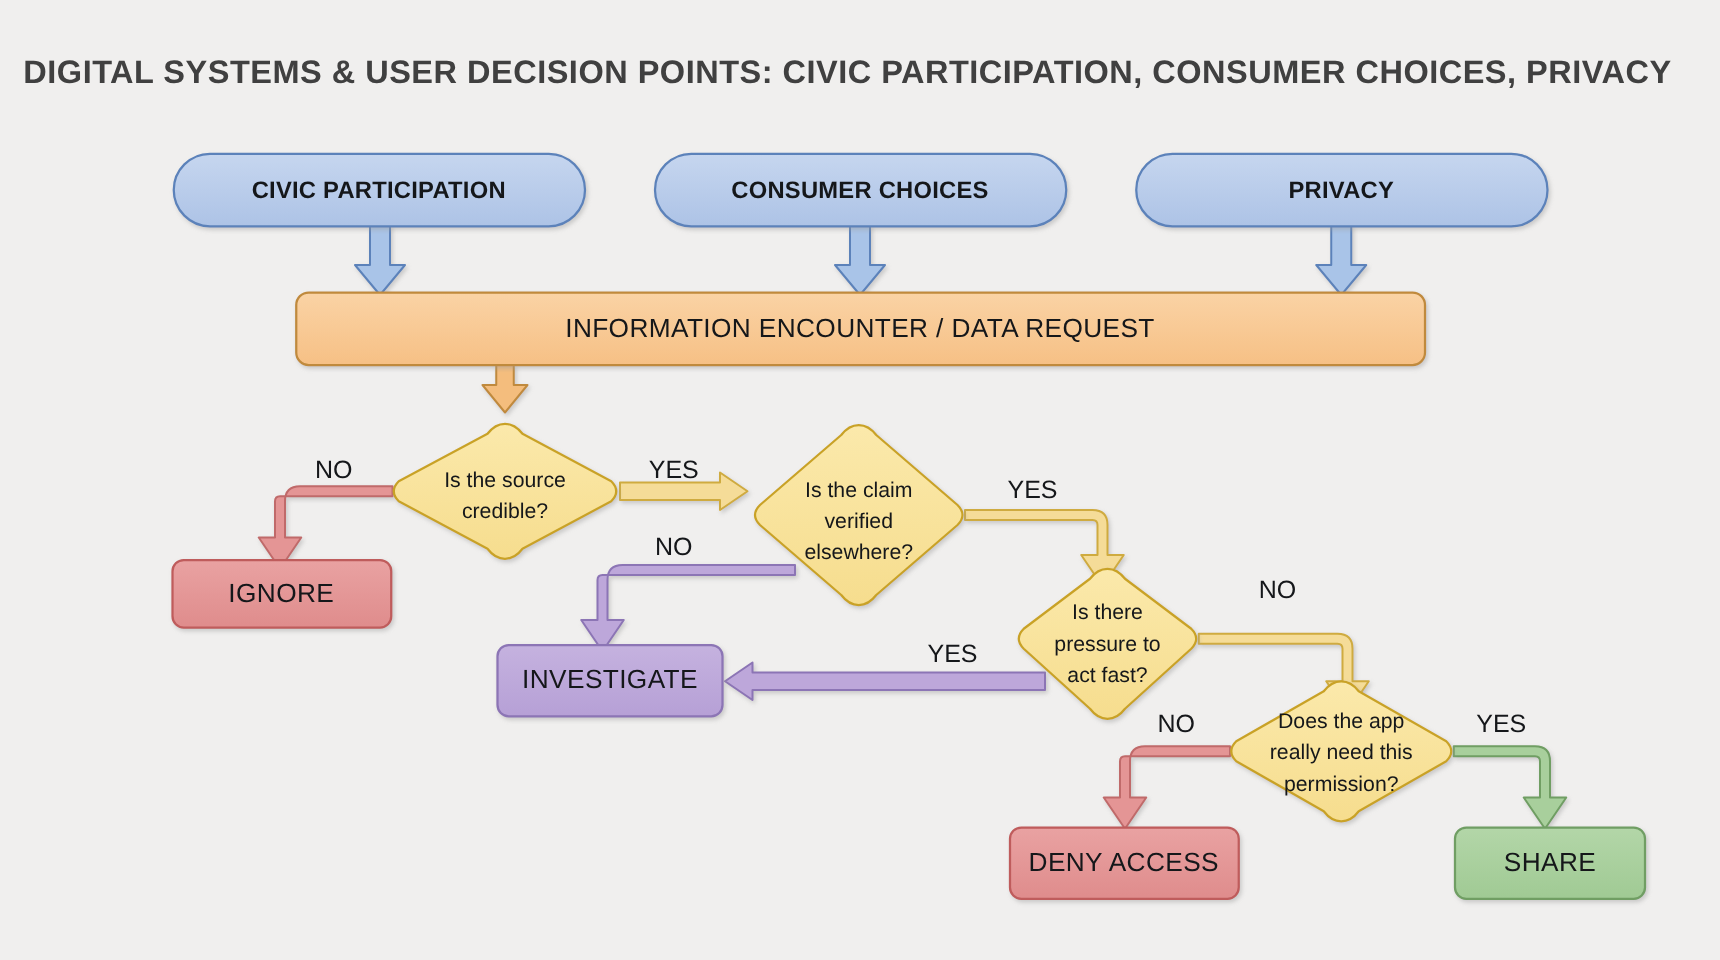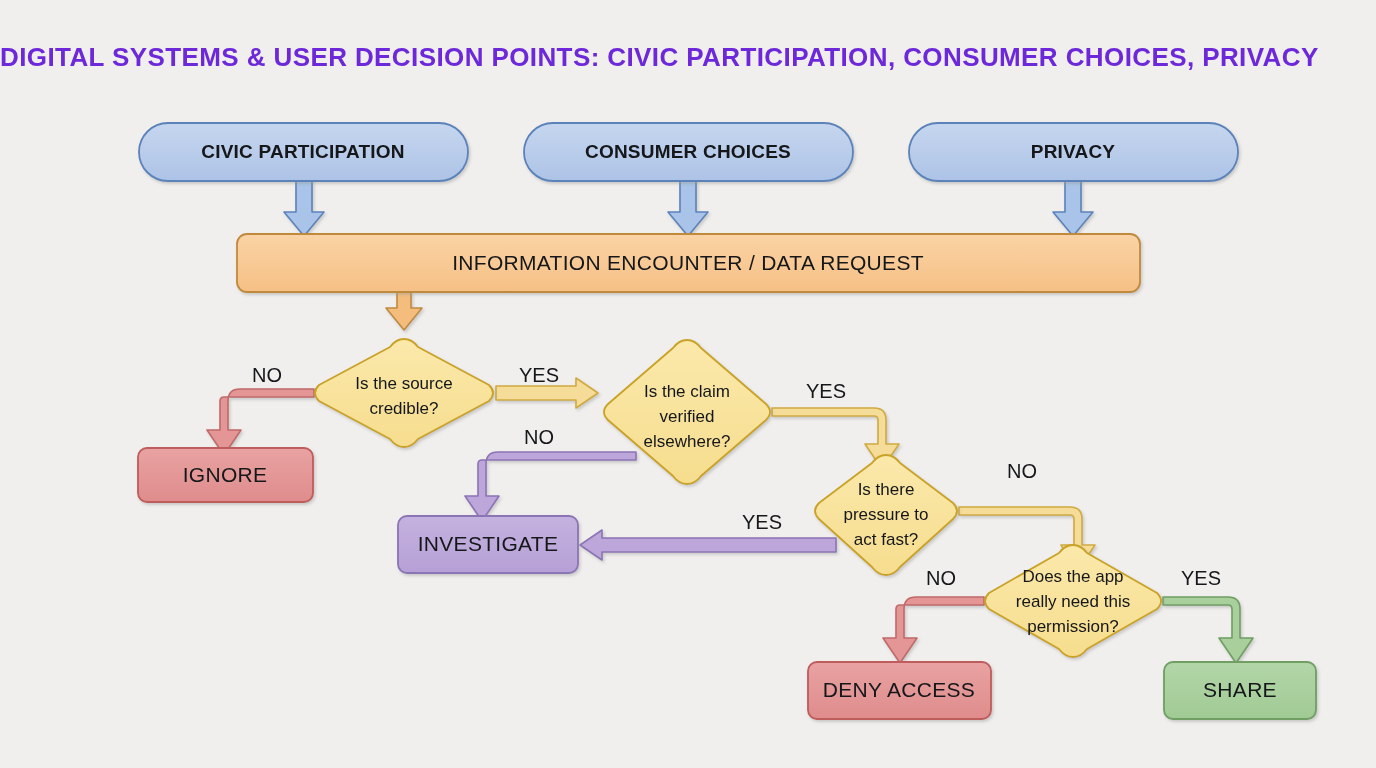--- a/index.html
+++ b/index.html
@@ -53,26 +53,26 @@
     font-family: "Liberation Sans", sans-serif;
     fill: #15171a;
     text-anchor: middle;
     dominant-baseline: middle;
   }
   #title {
     position: absolute;
     left: 0;
     top: 42px;
     width: 1356px;
-    text-align: left;
+    text-align: center;
     font-family: "Liberation Sans", sans-serif;
     font-size: 26px;
     font-weight: bold;
     letter-spacing: 0.4px;
-    color: #6d28d9;
+    color: #404040;
     white-space: nowrap;
   }
 </style>
 </head>
 <body style="background: rgb(240, 239, 238);">
 
 <div id="canvas" style="background: rgb(240, 239, 238);">
 
   <div id="title">DIGITAL SYSTEMS &amp; USER DECISION POINTS: CIVIC PARTICIPATION, CONSUMER CHOICES, PRIVACY</div>
 

